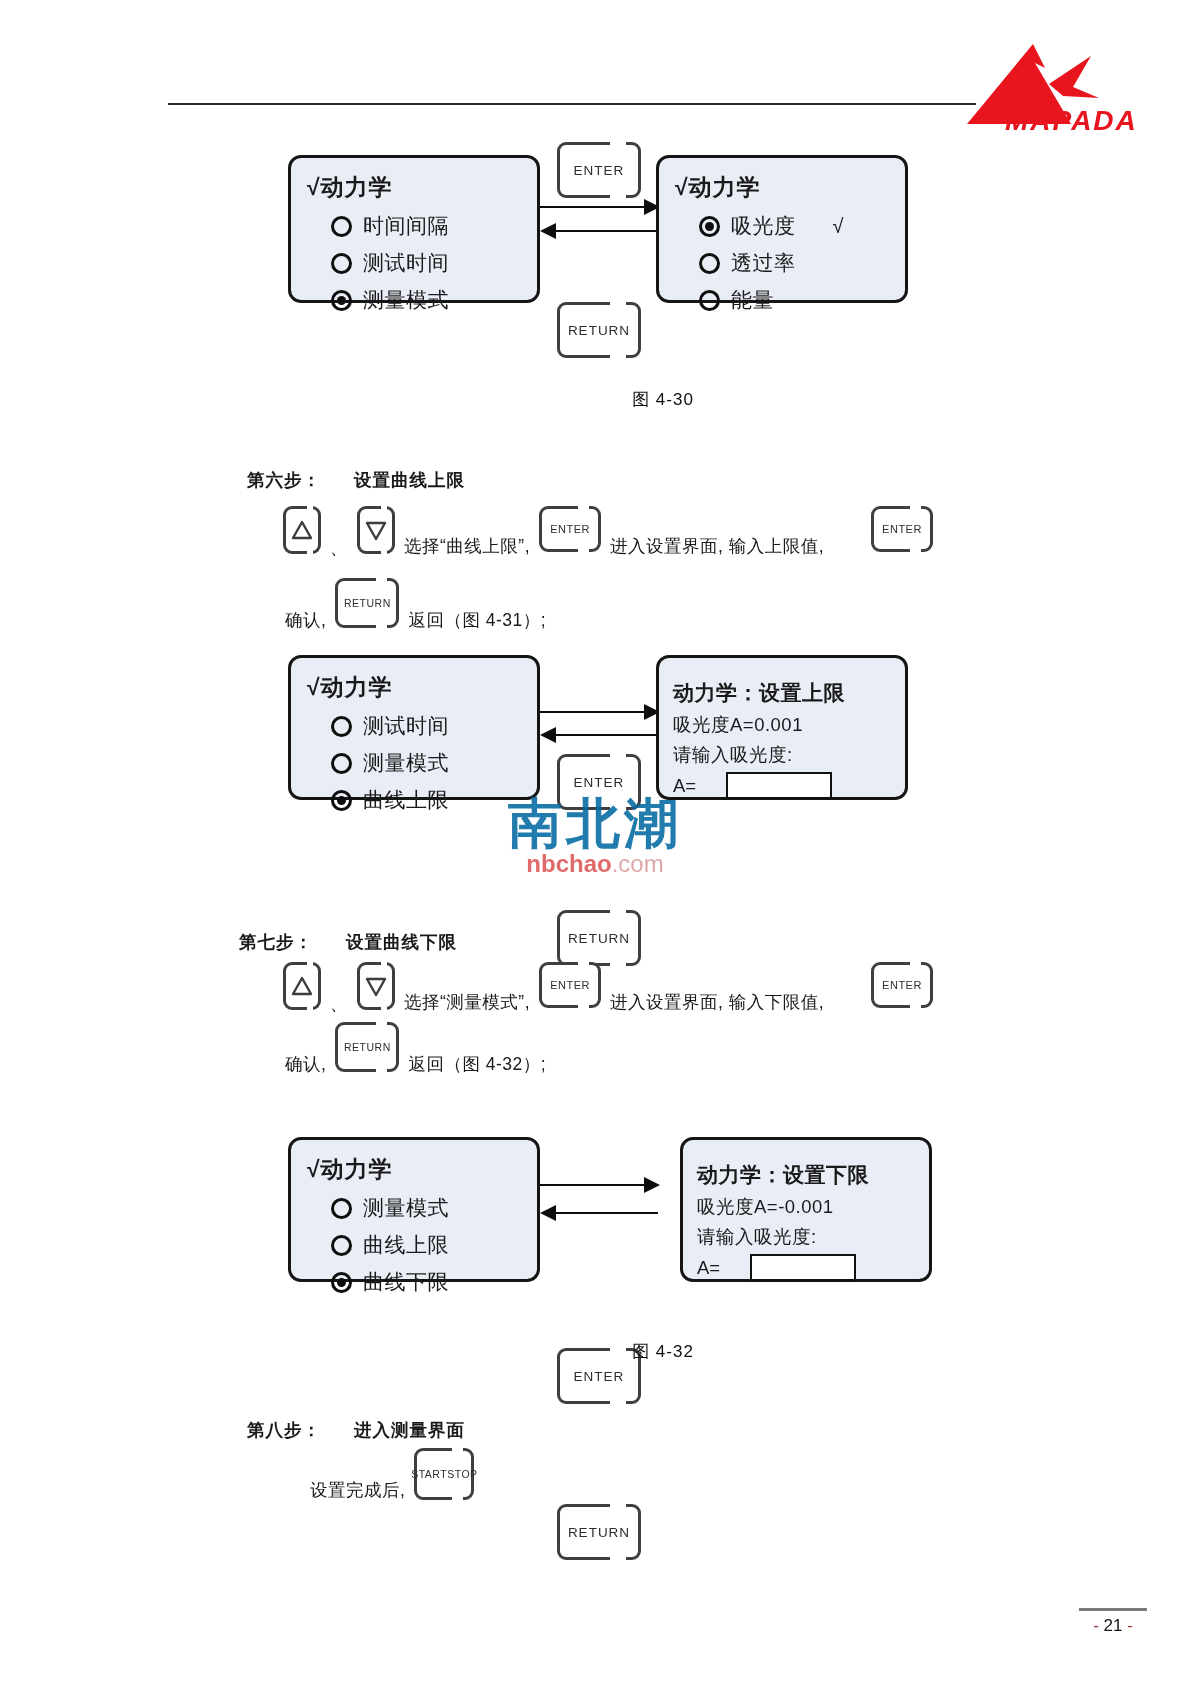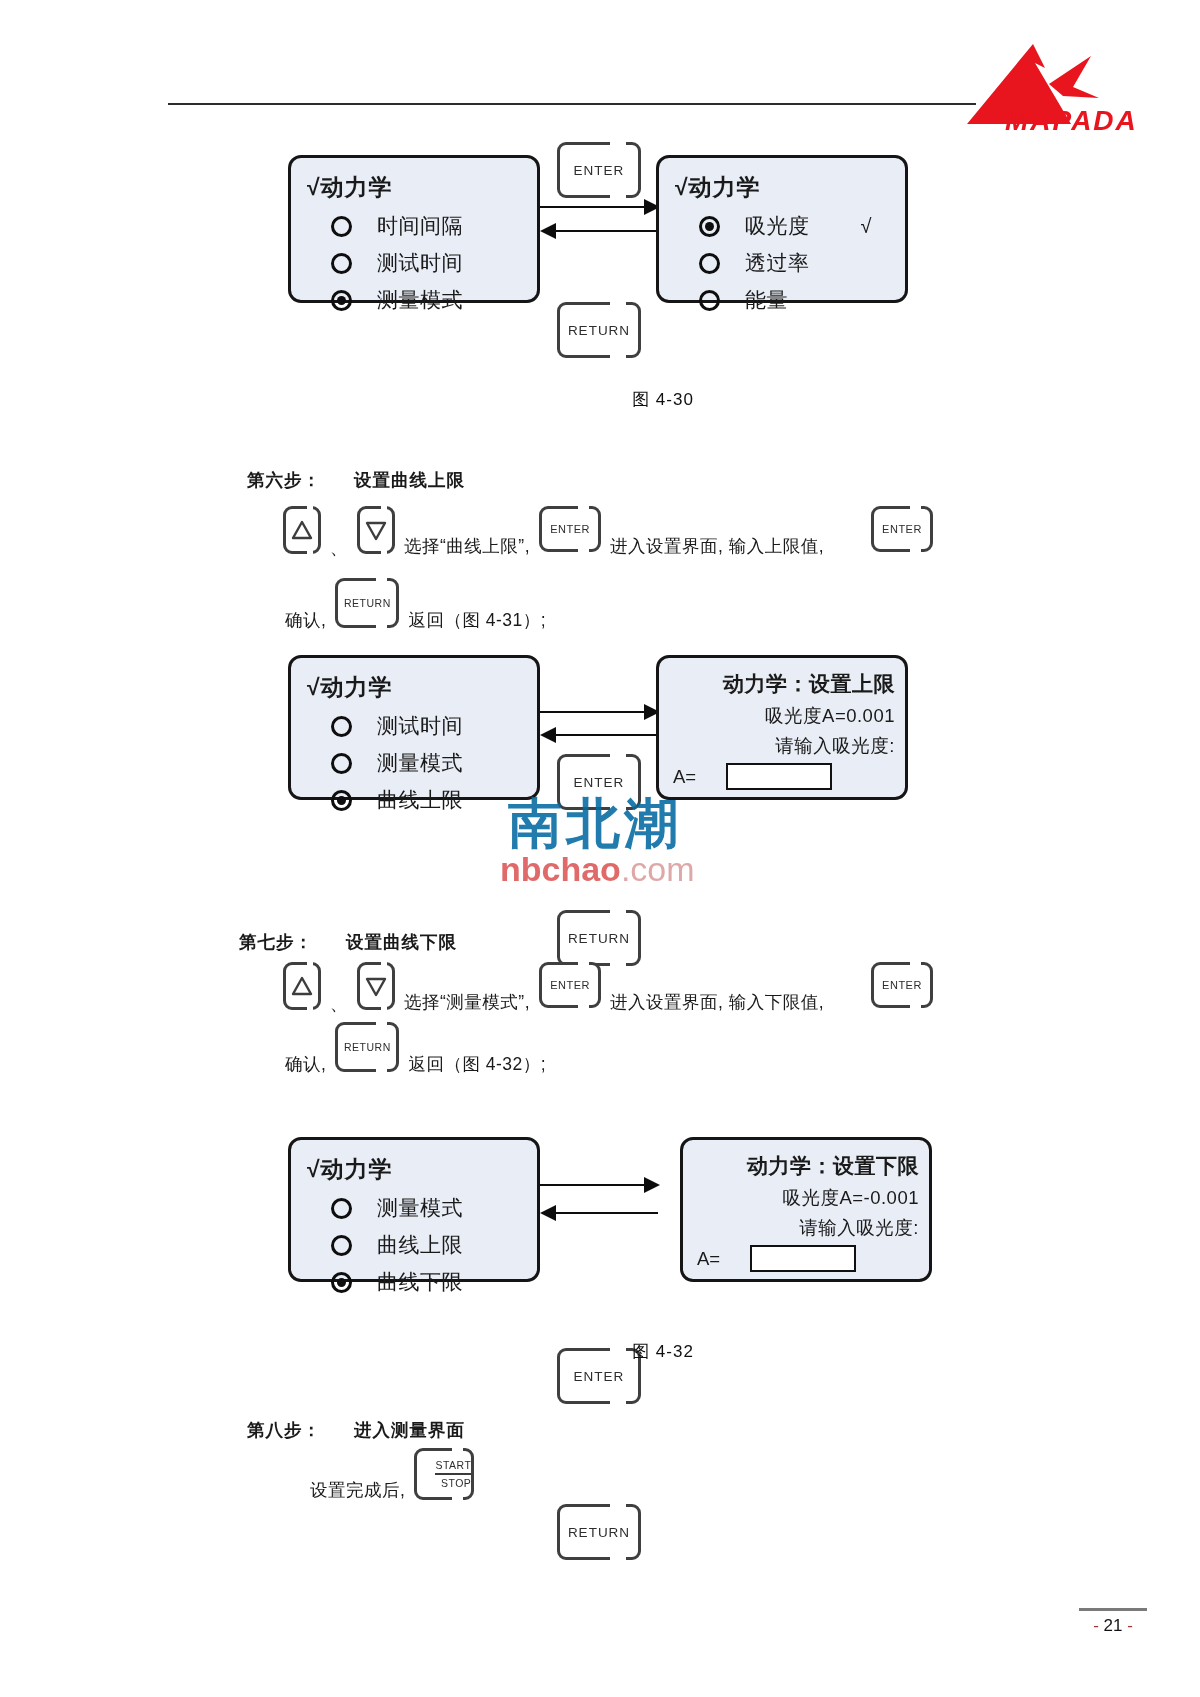--- a/index.html
+++ b/index.html
@@ -15,57 +15,56 @@
   .logo { left:945px; top:40px; width:215px; height:95px; }
 
   
   .screen {
     width:252px; height:148px; box-sizing:border-box;
     background:#e9edf6; border:3px solid #151515; border-radius:13px;
     padding:10px 8px 0 16px;
   }
   .screen.short { height:145px; }
   .scr-title { font-size:23px; font-weight:bold; letter-spacing:1px; margin:4px 0 7px 0; }
-  .mi { display:flex; align-items:center; gap:25px; margin:9px 0 0 24px; }
+  .mi { display:flex; align-items:center; gap:11px; margin:9px 0 0 24px; }
   .mi-label { font-size:21px; letter-spacing:0.5px; }
   .mi-suffix { font-size:20px; margin-left:26px; }
   .radio {
     flex:none; width:21px; height:21px; box-sizing:border-box;
     border:3px solid #0e0e0e; border-radius:50%;
     display:flex; align-items:center; justify-content:center; background:transparent;
   }
   .radio.sel::after { content:""; width:9px; height:9px; border-radius:50%; background:#0e0e0e; }
 
   
   .panel {
     width:252px; height:145px; box-sizing:border-box;
     background:#e9edf6; border:3px solid #151515; border-radius:13px;
-    padding:10px 10px 0 14px;
-    text-align:right;
+    padding:19px 10px 0 14px;
   }
   .panel-title { font-size:21px; font-weight:bold; letter-spacing:0.5px; margin-top:2px; }
   .panel-line { font-size:18.5px; letter-spacing:0.5px; margin-top:5px; }
   .panel-arow { display:flex; align-items:center; margin-top:5px; font-size:18.5px; }
   .ibox { width:106px; height:27px; box-sizing:border-box; border:2.5px solid #111; background:#ffffff; margin-left:30px; }
 
   
   .key {
     position:relative; box-sizing:border-box; background:#ffffff;
     border:3px solid #3f3f3f; border-radius:9px;
     display:flex; align-items:center; justify-content:center;
     color:#2d2d2d; flex:none;
   }
   .key::before, .key::after { content:""; position:absolute; width:20%; height:6px; background:#ffffff; right:16%; }
   .key::before { top:-4px; }
   .key::after  { bottom:-4px; }
   .key-fig { width:84px; height:56px; font-size:13.5px; letter-spacing:1px; }
   .key-md  { width:62px; height:46px; font-size:11px; letter-spacing:0.5px; }
   .key-rt  { width:64px; height:50px; font-size:10.5px; letter-spacing:0.5px; }
   .key-sm  { width:38px; height:48px; }
-  .key-ss  { width:60px; height:52px; flex-direction:column; font-size:10.5px; letter-spacing:0.5px;align-items:flex-end; }
+  .key-ss  { width:60px; height:52px; flex-direction:row; font-size:10.5px; letter-spacing:0.5px; }
   .ss-div  { width:36px; height:2px; background:#3a3a3a; margin:2px 0; }
 
   
   .harrow { position:absolute; height:2px; background:#0d0d0d; }
   .harrow.right::after {
     content:""; position:absolute; right:-16px; top:-7px; width:0; height:0;
     border-left:16px solid #0d0d0d; border-top:8px solid transparent; border-bottom:8px solid transparent;
   }
   .harrow.left::before {
     content:""; position:absolute; left:-16px; top:-7px; width:0; height:0;
@@ -81,21 +80,21 @@
   .itext.lo { padding-top:30px; }
   .push-right { margin-left:auto; }
 
   
   .wm-cn {
     left:500px; top:796px; width:190px; text-align:center;
     font-family:"DejaVu Serif","Liberation Serif",serif;
     font-size:54px; font-weight:bold; letter-spacing:4px;
     color:#0369a1; opacity:0.88; line-height:1;
   }
-  .wm-site { left:500px; top:851px; width:190px; text-align:center; font-size:34px; line-height:1.1; }
+  .wm-site { left:500px; top:851px; width:190px; text-align:center; font-size:24px; line-height:1.1; }
   .wm-domain { color:#e06a6a; font-weight:bold; }
   .wm-tld { color:#dfa8a8; font-weight:normal; }
 
   
   .footer-line { left:1079px; top:1608px; width:68px; height:3px; background:#7a7a7a; }
   .footer-page { left:1059px; top:1616px; width:108px; text-align:center; font-size:17px; color:#111; }
   .footer-page .dash { color:#9c3a36; }
 </style>
 </head>
 <body>

